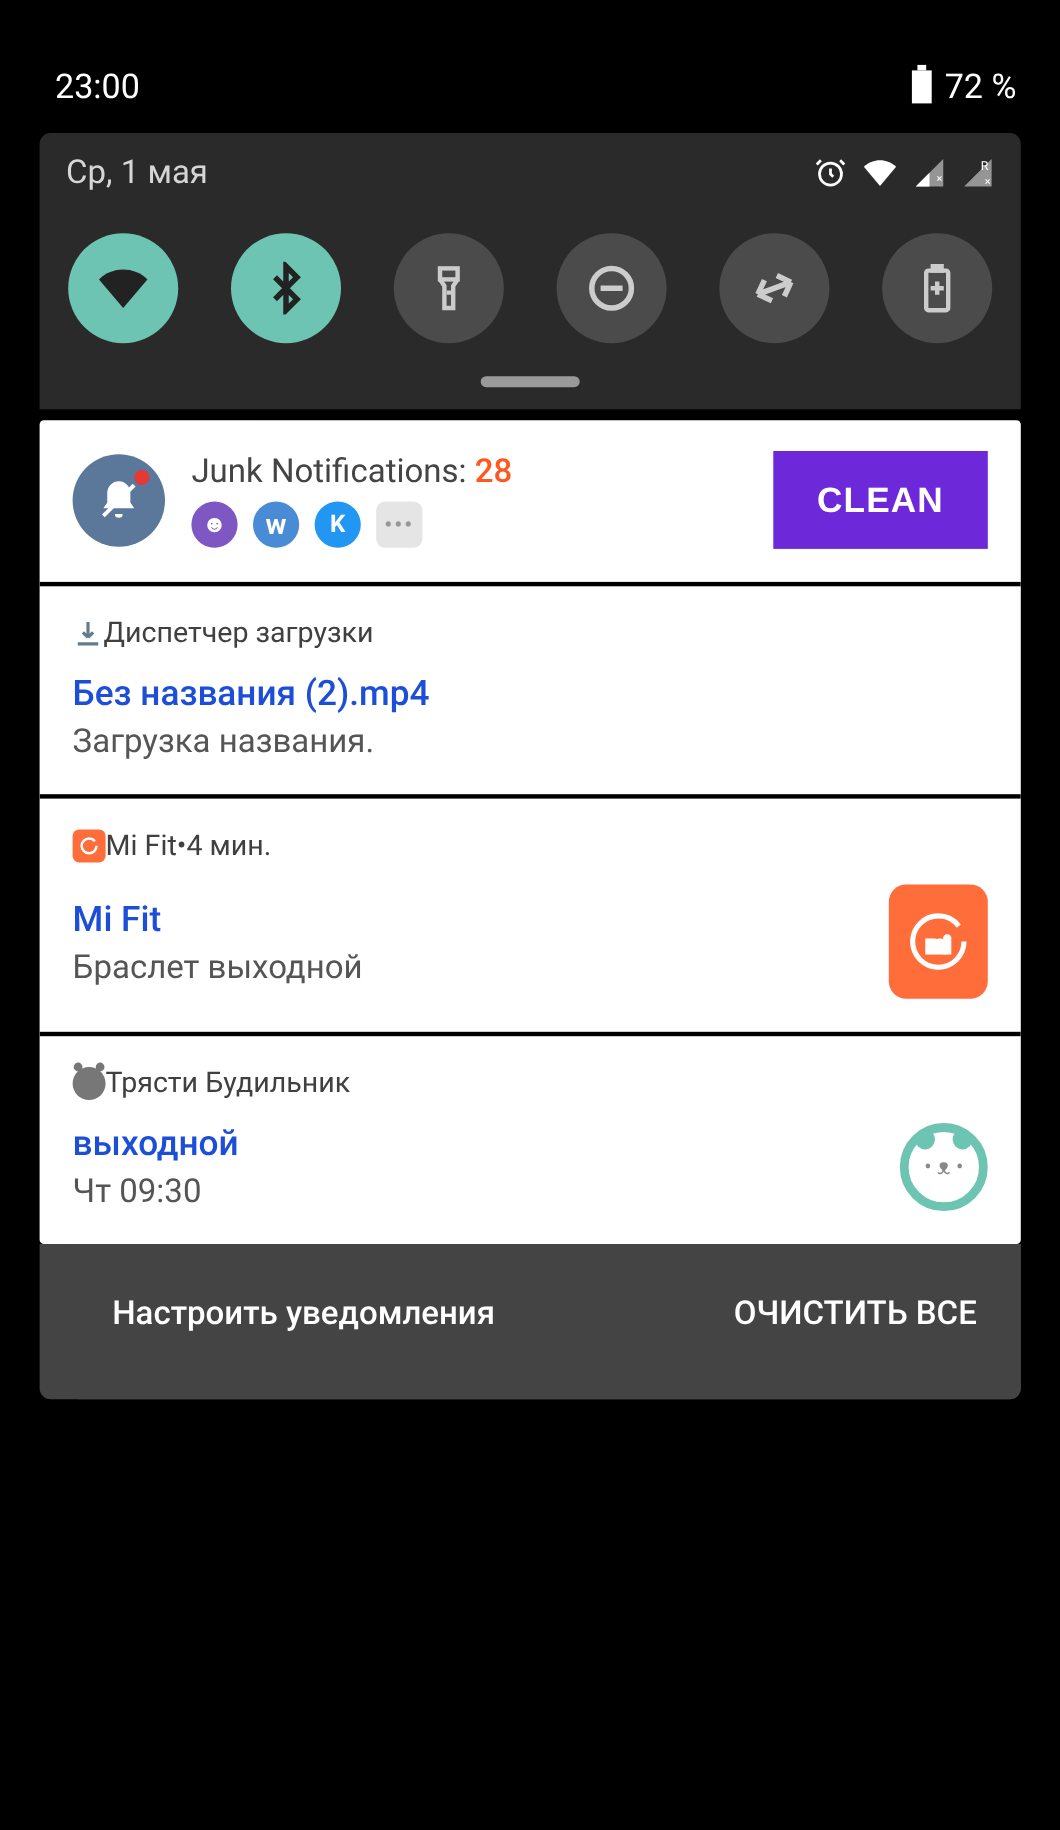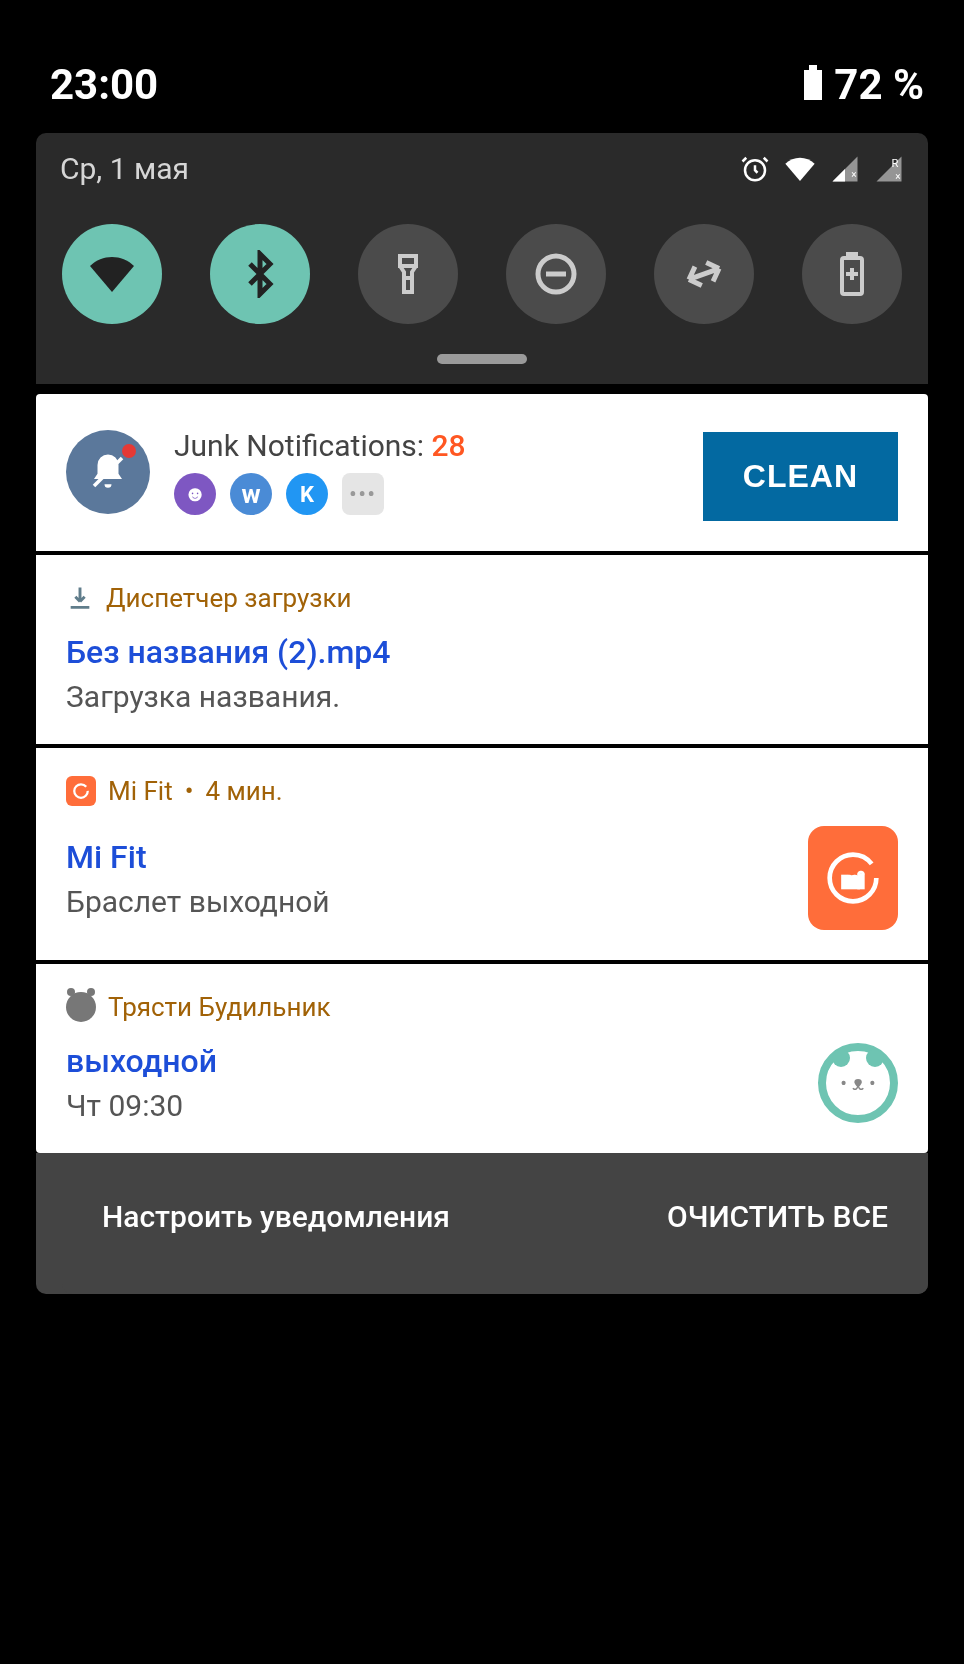--- a/index.html
+++ b/index.html
@@ -16,22 +16,22 @@
     top: 50px;
     width: 892px;
   }
 
   
   .status-bar {
     display: flex;
     justify-content: space-between;
     align-items: center;
     color: #fff;
-    font-size: 42px;
-    font-weight: 700;
+    font-size: 31px;
+    font-weight: 400;
     padding: 10px 4px 24px 14px;
   }
   .status-right { display: flex; align-items: center; gap: 8px; }
   .battery-ico {
     width: 18px; height: 30px;
     background: #fff;
     position: relative;
     margin-right: 4px;
   }
   .battery-ico::before {
@@ -103,34 +103,33 @@
   .junk-mid { flex: 1; }
   .junk-title { font-size: 30px; color: #444; margin-bottom: 10px; }
   .junk-count { color: #ff5722; font-weight: 500; }
   .junk-apps { display: flex; gap: 14px; align-items: center; }
   .app-ico { width: 42px; height: 42px; border-radius: 50%; display:flex;align-items:center;justify-content:center;font-weight:bold;color:#fff;font-size:22px;}
   .app-purple { background: #7e57c2; }
   .app-vk { background: #4a8bd6; font-size: 26px; }
   .app-k { background: #2196f3; }
   .app-more { background: #e5e5e5; border-radius: 8px; color:#999; letter-spacing:2px; font-size:20px;}
   .clean-btn {
-    background: #0369a1;
+    background: #6d28d9;
     color: #fff;
     font-size: 32px;
     font-weight: 600;
     letter-spacing: 1px;
     padding: 26px 40px;
     border: none;
     cursor: pointer;
     flex-shrink: 0;
-    margin-top: 10px;
-  }
-
-  
-  .nhdr { display: flex; align-items: center; gap: 12px; color: #a16207; font-size: 26px; margin-bottom: 20px; }
+  }
+
+  
+  .nhdr { display: flex; align-items: center; gap: 0; color: #404040; font-size: 26px; margin-bottom: 20px; }
   .ntitle { font-size: 32px; color: #1d4ed8; font-weight: 500; margin-bottom: 8px; }
   .nbody { font-size: 30px; color: #555; }
   .nrow { display: flex; justify-content: space-between; align-items: center; }
 
   .mifit-big { width: 90px; height: 104px; border-radius: 16px; background: #ff6d3a; display:flex;align-items:center;justify-content:center; flex-shrink:0;}
   .mifit-small { width: 30px; height: 30px; border-radius: 6px; background: #ff6d3a; display:flex;align-items:center;justify-content:center;}
   .alarm-clock-ico { width:30px;height:30px;border-radius:50%;background:#777;position:relative;}
   .alarm-clock-ico::before,.alarm-clock-ico::after{content:"";position:absolute;width:8px;height:8px;background:#777;border-radius:50%;top:-4px;}
   .alarm-clock-ico::before{left:1px;}
   .alarm-clock-ico::after{right:1px;}

